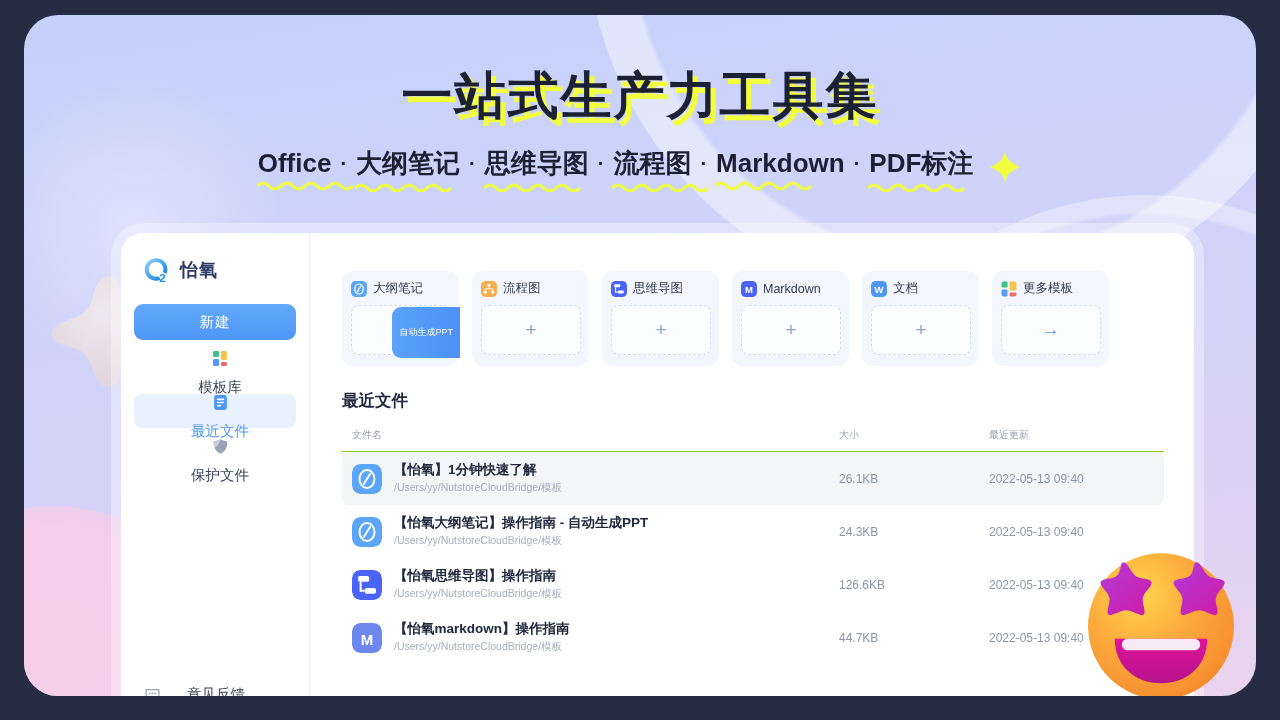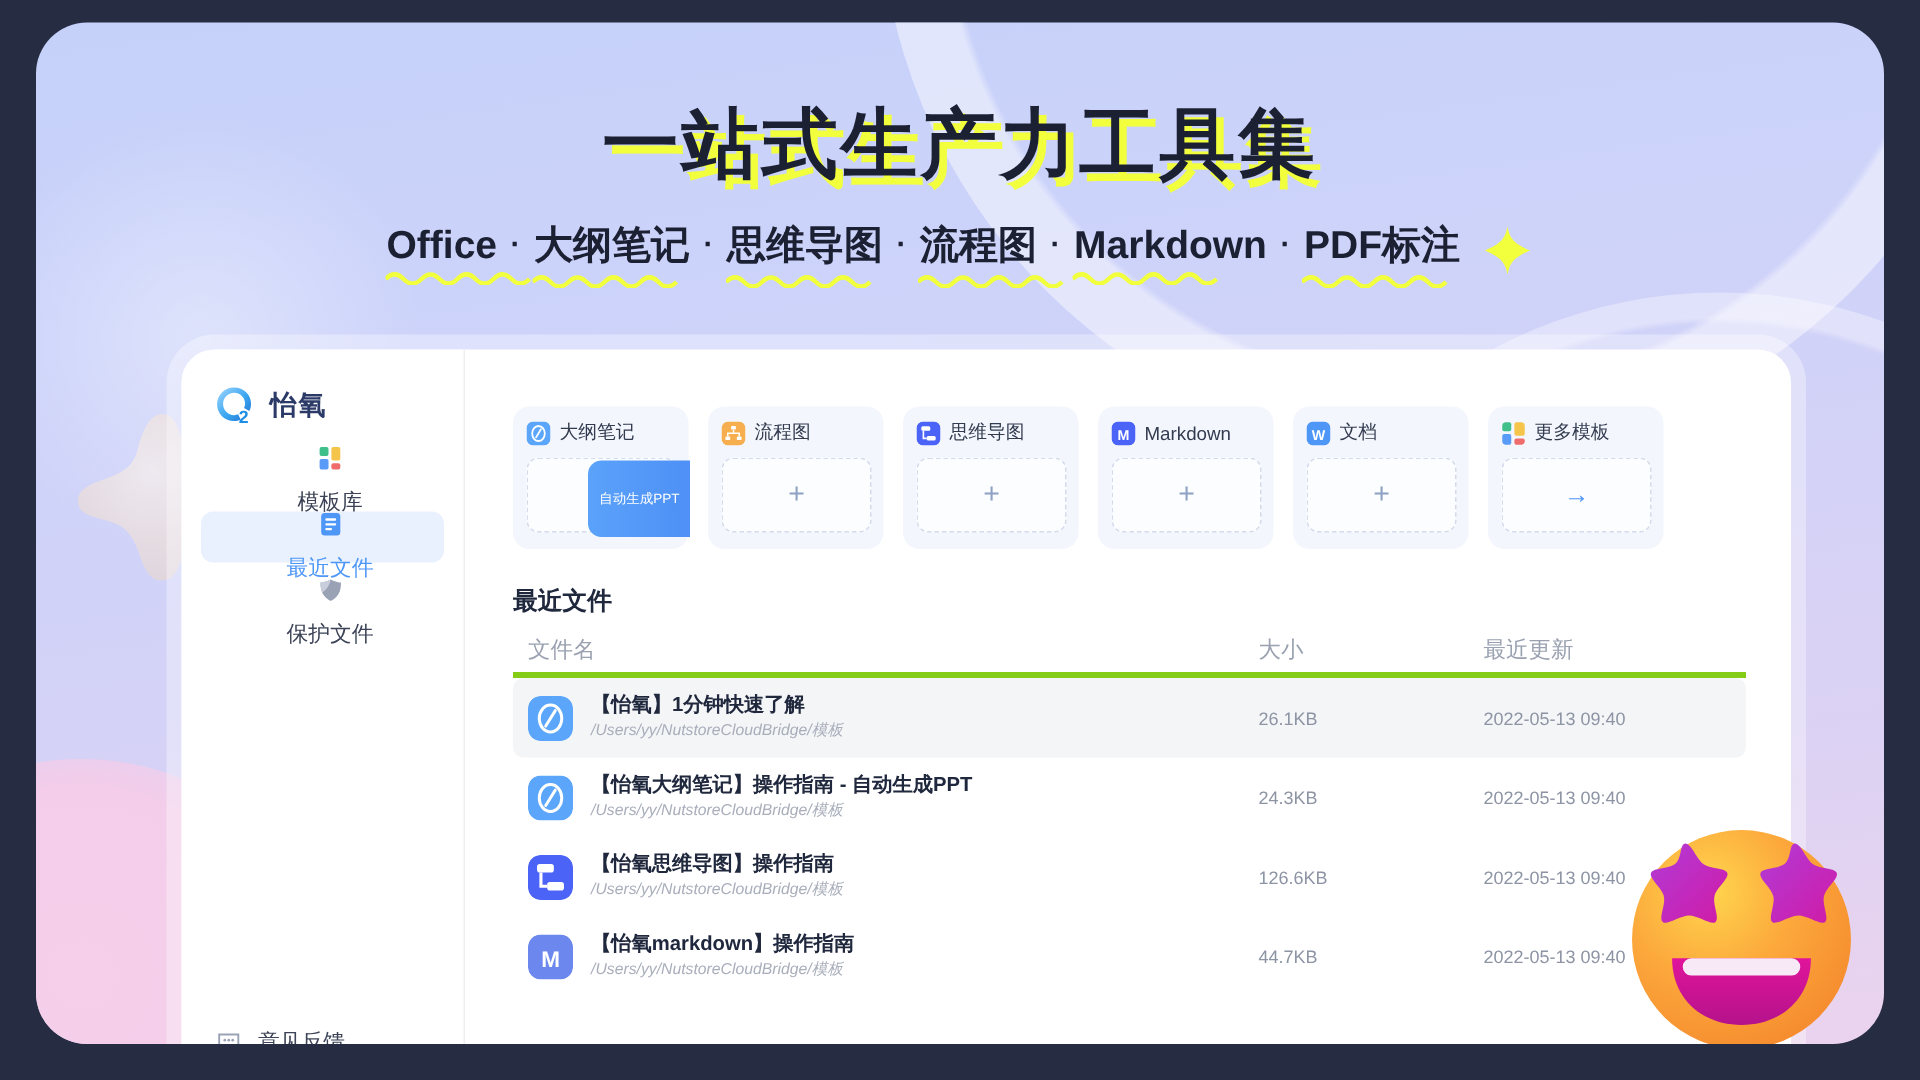--- a/index.html
+++ b/index.html
@@ -94,21 +94,21 @@
   .nav-item{
     display:flex; align-items:center; gap:11px; height:34px;
     margin-top:10px; padding-left:10px; border-radius:8px; cursor:pointer;
     font-size:14.5px; color:#3C4356;flex-direction:column;
   }
   .nav-item.active{ background:#EAF1FE; color:#4E97F7; }
   .nav-ico{ width:17px; height:17px; flex:0 0 17px; display:block; }
 
   #feedback-item{
     position:absolute; left:13px; bottom:13px; display:flex;
-    align-items:center; gap:11px; padding-left:10px; cursor:pointer;
+    align-items:center; gap:26px; padding-left:10px; cursor:pointer;
     font-size:14.5px; color:#3C4356;
   }
 
   
   #main-area{ flex:1; padding:22px 30px 0 32px; min-width:0; }
   .section-title{ font-size:16.5px; font-weight:bold; color:#20283D; }
 
   #quick-create-grid{
     display:flex; gap:13px; margin-top:16px;
   }
@@ -130,37 +130,37 @@
     background:linear-gradient(90deg,#5AA2FA,#4E90F6); color:#fff;
     font-size:9px; padding:19px 7px; border-radius:9px 0 0 9px; white-space:nowrap;
   }
 
   #recent-title{ margin-top:24px; }
 
   
   #files-table{ margin-top:14px; }
   .table-head{
     display:flex; align-items:center; height:26px;
-    font-size:15px; color:#9AA1B0; border-bottom:4px solid #84cc16;
+    font-size:10px; color:#9AA1B0; border-bottom:1px solid #84cc16;
     padding:0 10px 8px 10px;
   }
   .col-name{ flex:1; min-width:0; }
   .col-size{ width:150px; flex:0 0 150px; }
   .col-date{ width:165px; flex:0 0 165px; }
 
   .file-row{
     display:flex; align-items:center; height:53px; padding:0 10px;
     border-radius:7px; cursor:pointer;
   }
   .file-row.highlight{ background:#F4F5F7; }
   .file-ico{
     width:30px; height:30px; flex:0 0 30px; border-radius:8px; margin-right:12px;
   }
   .file-name{ font-size:13.5px; color:#20283D; font-weight:bold; line-height:1.35; }
-  .file-path{ font-size:10.5px; color:#A9AEBB; line-height:1.5; margin-top:1px;font-style:italic; }
+  .file-path{ font-size:10.5px; color:#A9AEBB; line-height:1.5; margin-top:1px; }
   .file-size, .file-date{ font-size:12px; color:#8D94A4; }
 
   
   #emoji-starstruck{
     position:absolute; right:6px; bottom:-14px; width:178px; height:178px;
     pointer-events:none;
   }
 </style>
 </head>
 <body>
@@ -257,20 +257,23 @@
               <stop offset="55%" stop-color="#3AA6F0"></stop>
               <stop offset="100%" stop-color="#1F6FD0"></stop>
             </linearGradient>
           </defs>
           <path fill="url(#lgO)" d="M15.5 2.5c7 0 12.5 5.2 12.5 12 0 2.1-.5 3.9-1.3 5.4l-3.9-2.3c.5-1 .8-2 .8-3.1 0-4.5-3.6-8-8.1-8s-8.1 3.7-8.1 8.2 3.6 8.2 8.1 8.2c1.1 0 2.1-.2 3-.6l1.9 4c-1.5.7-3.1 1-4.9 1C8.4 27.3 3 21.8 3 14.9S8.5 2.5 15.5 2.5z"></path>
           <text x="19" y="29" font-family="Liberation Sans, sans-serif" font-size="13" font-weight="bold" fill="#1B8FE8">2</text>
         </svg>
         <span id="brand-name">怡氧</span>
       </div>
 
+      <div id="new-button">
+        <span>新建</span>
+      </div>
 
       <div class="nav-item">
         <svg class="nav-ico" viewBox="0 0 16 16">
           <rect x="1" y="1" width="5.6" height="5.6" rx="1.2" fill="#3FC08A"></rect>
           <rect x="8.4" y="1" width="5.6" height="8.4" rx="1.2" fill="#F5C54B"></rect>
           <rect x="1" y="8.4" width="5.6" height="6.6" rx="1.2" fill="#5B9BF8"></rect>
           <rect x="8.4" y="11.2" width="5.6" height="3.8" rx="1.2" fill="#F06C6C"></rect>
         </svg>
         <span>模板库</span>
       </div>

